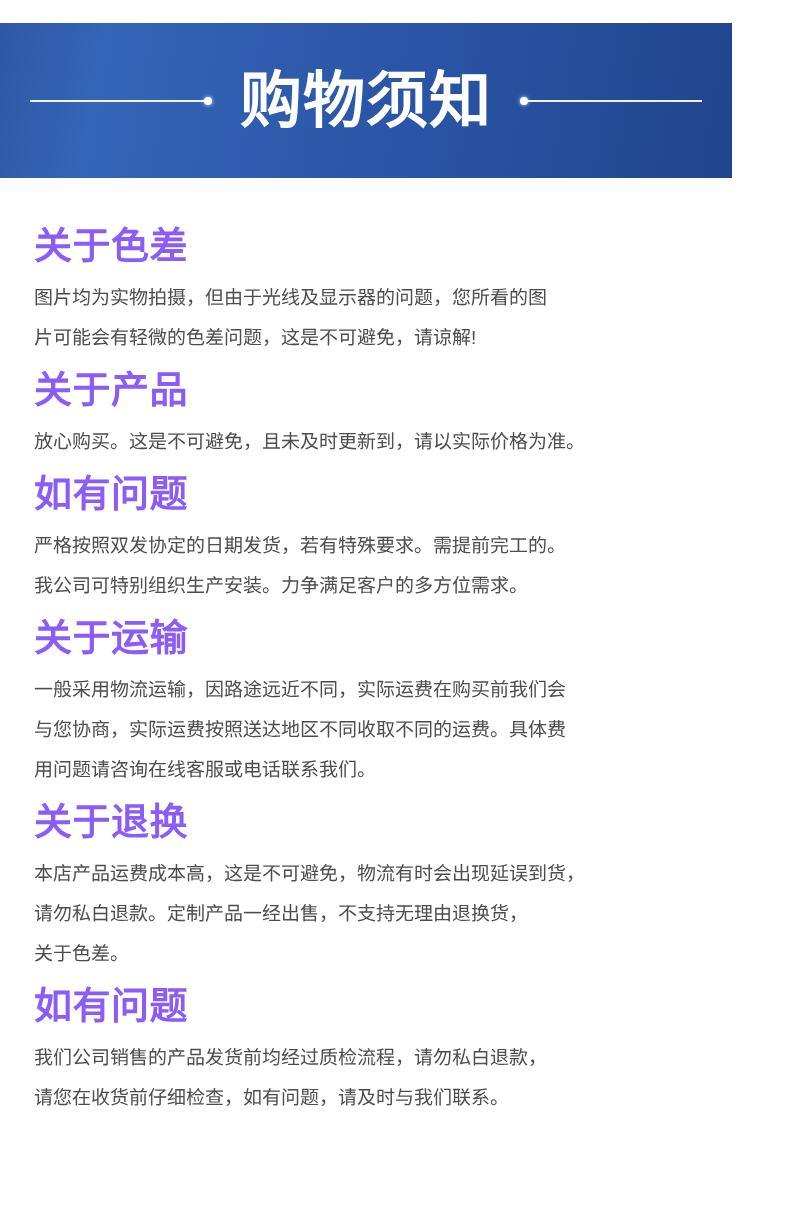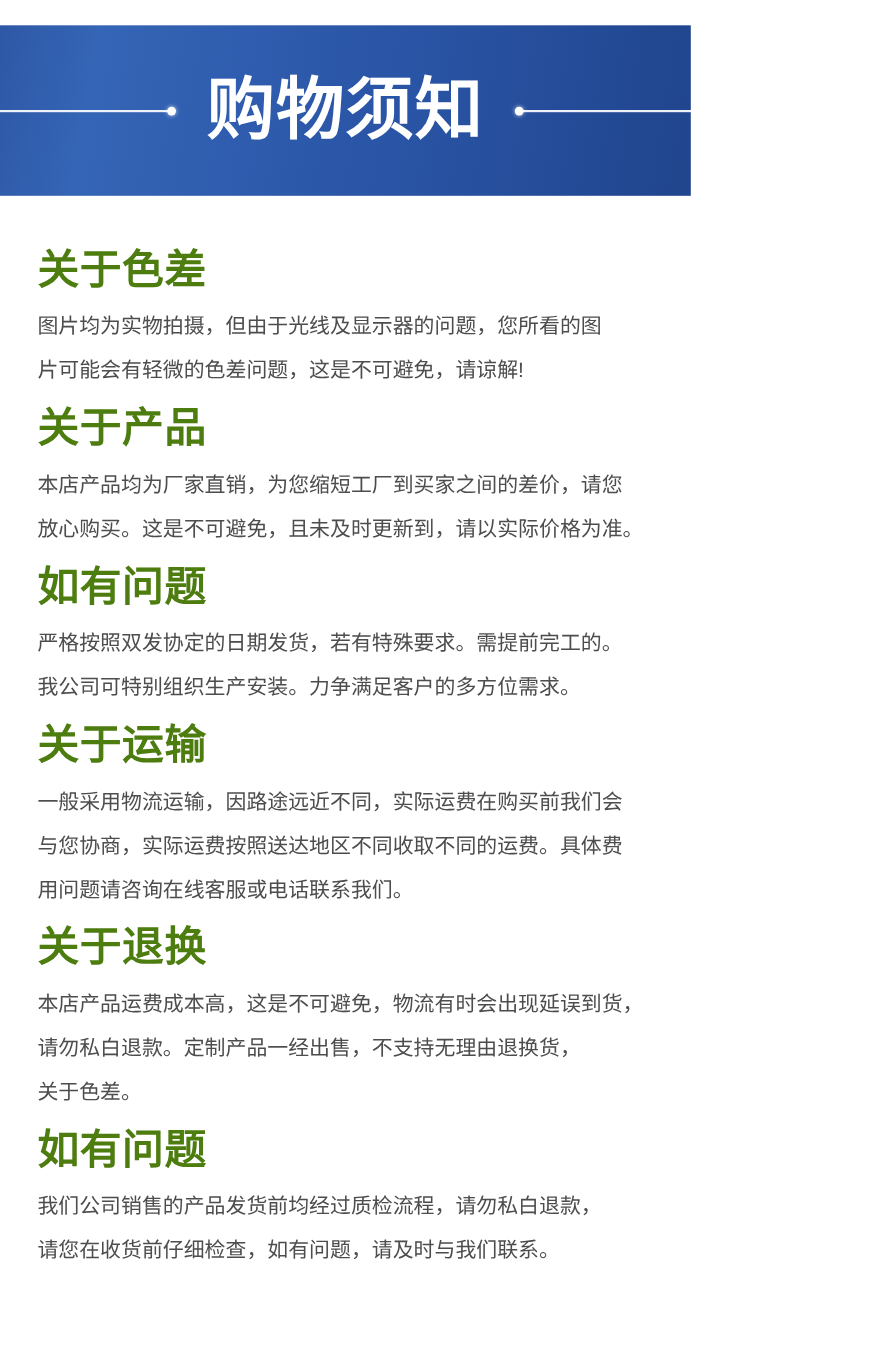--- a/index.html
+++ b/index.html
@@ -8,21 +8,21 @@
     position: relative;
     width: 790px;
     height: 1230px;
     margin: 0 auto;
     background: #ffffff;
     overflow: hidden;
   }
   
   .banner {
     margin-top: 23px;
-    width: 628px;
+    width: 732px;
     height: 155px;
     background: linear-gradient(100deg, #2e58a6 0%, #3565b6 14%, #2b56a8 52%, #20458d 100%);
     display: flex;
     align-items: center;
     justify-content: center;
   }
   .ornament {
     display: flex;
     align-items: center;
   }
@@ -53,21 +53,21 @@
   }
   
   .content {
     padding: 0 30px 0 34px;
   }
   .section-heading {
     margin: 10px 0;
     font-size: 38px;
     line-height: 44px;
     font-weight: 800;
-    color: #4d7c0f;
+    color: #8b5cf6;
     letter-spacing: 0.5px;
   }
   .section:first-child .section-heading {
     margin-top: 46px;
   }
   .para {
     margin: 0;
     font-size: 19px;
     line-height: 40px;
     color: #4d4d4d;
@@ -98,21 +98,20 @@
       <h2 class="section-heading">关于色差</h2>
       <p class="para">
         <span class="pline">图片均为实物拍摄，但由于光线及显示器的问题，您所看的图</span>
         <span class="pline">片可能会有轻微的色差问题，这是不可避免，请谅解!</span>
       </p>
     </section>
 
     <section class="section">
       <h2 class="section-heading">关于产品</h2>
       <p class="para">
-        <span class="pline">本店产品均为厂家直销，为您缩短工厂到买家之间的差价，请您</span>
         <span class="pline">放心购买。这是不可避免，且未及时更新到，请以实际价格为准。</span>
       </p>
     </section>
 
     <section class="section">
       <h2 class="section-heading">如有问题</h2>
       <p class="para">
         <span class="pline">严格按照双发协定的日期发货，若有特殊要求。需提前完工的。</span>
         <span class="pline">我公司可特别组织生产安装。力争满足客户的多方位需求。</span>
       </p>

